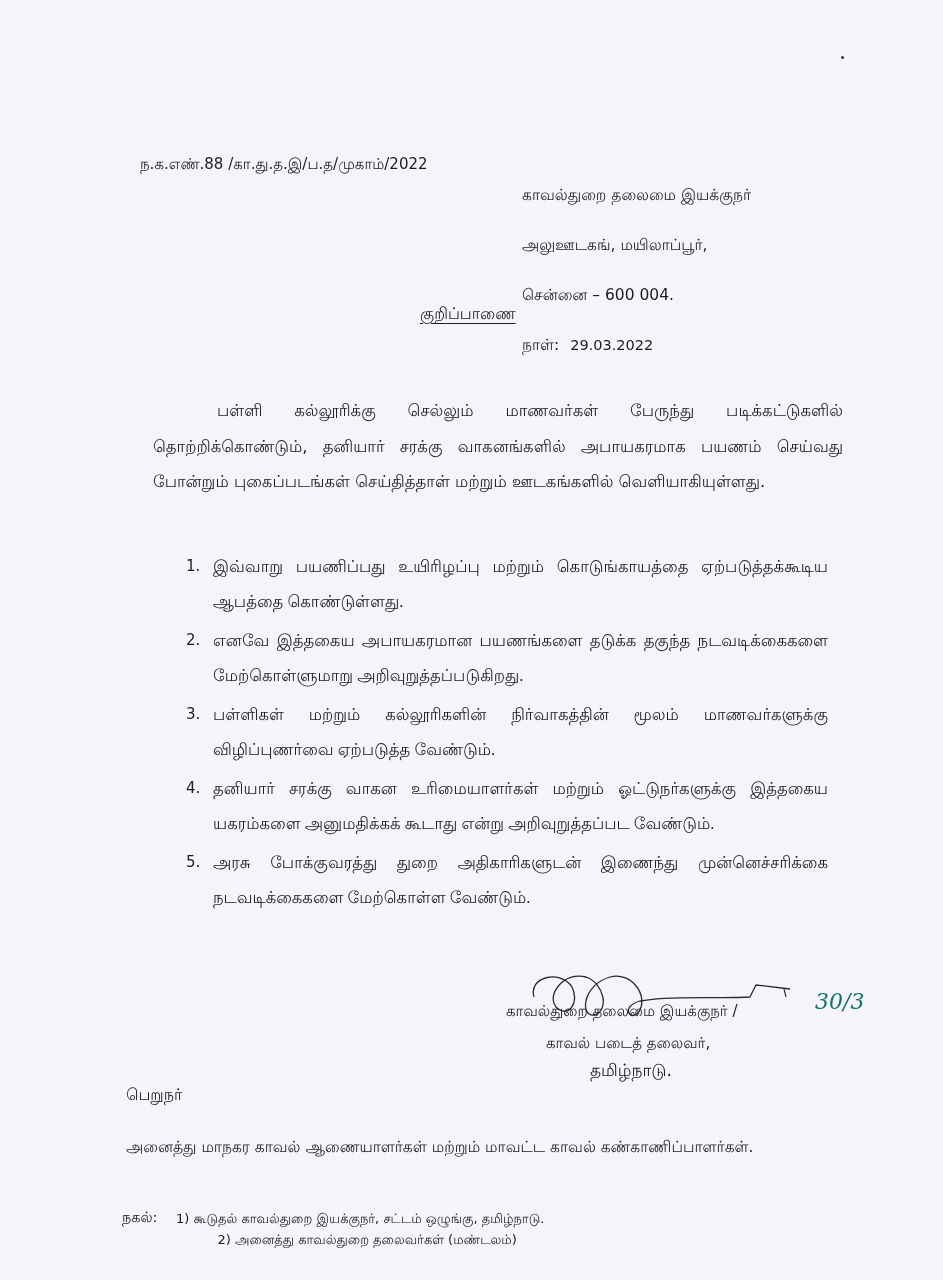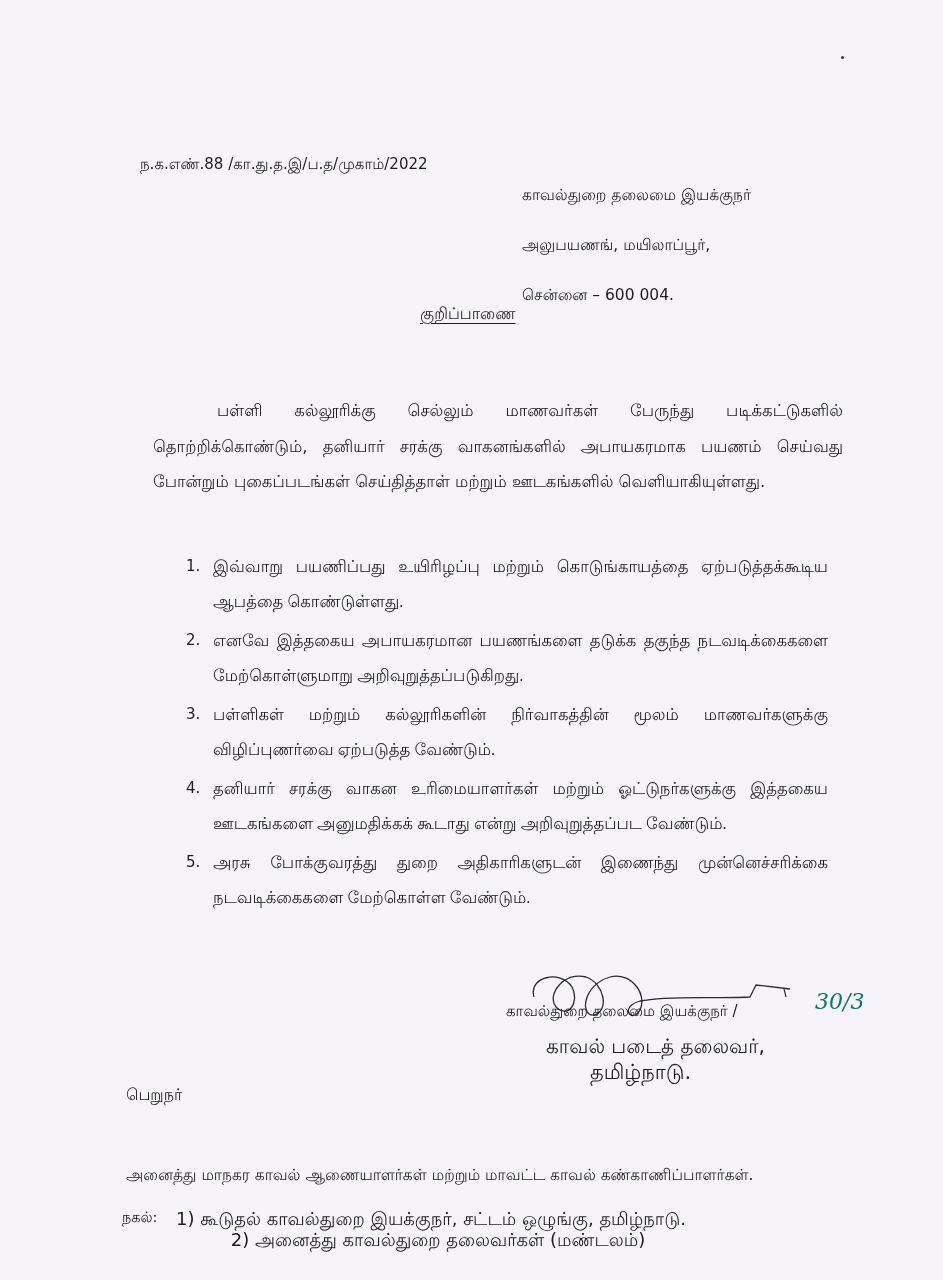--- a/index.html
+++ b/index.html
@@ -19,42 +19,46 @@
   .para {
     position:absolute; left:137px; top:365px; width:690px;
     font-size:16.5px; line-height:35.5px; text-align:justify;
     text-indent:64px;
   }
   .list { position:absolute; left:186px; top:537px; width:642px; }
   .li { display:flex; font-size:16.5px; line-height:35px; margin-bottom:2px; }
   .li .num { width:27px; flex:0 0 27px; font-size:15px; }
   .li .txt { flex:1; text-align:justify; text-align-last:left;font-family:Liberation Serif, serif; }
   .sig1 { left:506px; top:990px; font-size:15px; }
-  .sig2 { left:546px; top:1022px; font-size:20px; }
-  .sig3 { left:590px; top:1048px; font-size:21px; }
+  .sig2 { left:546px; top:1022px; font-size:15px; }
+  .sig3 { left:590px; top:1048px; font-size:17px; }
   .sig-svg { position:absolute; left:520px; top:955px; }
   .handnote { left:815px; top:977px; font-size:22px; font-family:"DejaVu Serif", serif; font-style:italic; color:#0f766e; }
   .recipient-label { left:126px; top:1073px; font-size:16px; }
-  .recipients { position:absolute; left:126px; top:1124px; width:688px; font-size:15.5px; line-height:23px; text-align:justify; text-align-last:left;margin-top:28px; }
+  .recipients { position:absolute; left:126px; top:1124px; width:688px; font-size:15.5px; line-height:23px; text-align:justify; text-align-last:left; }
   .copy-label { left:122px; top:1197px; font-size:14.5px; }
-  .copy-list { position:absolute; left:176px; top:1196px; font-size:18px; line-height:21px; }
+  .copy-list { position:absolute; left:176px; top:1196px; font-size:13px; line-height:21px; }
   .dot { position:absolute; left:841px; top:44px; width:3px; height:3px; background:#333; border-radius:50%; }
 </style>
 </head>
 <body>
 
 <div class="page">
   <div class="dot"></div>
 
   <div class="abs ref">ந.க.எண்.88 /கா.து.த.இ/ப.த/முகாம்/2022</div>
 
   <div class="abs addr">
     <div>காவல்துறை தலைமை இயக்குநர்</div>
-    <div>அலுபயணங், மயிலாப்பூர்,</div>
+    <div>அலுஊடகங், மயிலாப்பூர்,</div>
     <div>சென்னை – 600 004.</div>
+    <div>
+      <span>நாள்:</span>
+      <span style="margin-left:6px;font-size:14.5px;">29.03.2022</span>
+    </div>
   </div>
 
   <div class="abs subject">குறிப்பாணை</div>
 
   <p class="para" style="margin:16px;">பள்ளி கல்லூரிக்கு செல்லும் மாணவர்கள் பேருந்து படிக்கட்டுகளில் தொற்றிக்கொண்டும், தனியார் சரக்கு வாகனங்களில் அபாயகரமாக பயணம் செய்வது போன்றும் புகைப்படங்கள் செய்தித்தாள் மற்றும் ஊடகங்களில் வெளியாகியுள்ளது.</p>
 
   <div class="list">
     <div class="li" style="margin-bottom:4px;">
       <span class="num">1.</span>
       <span class="txt">இவ்வாறு பயணிப்பது உயிரிழப்பு மற்றும் கொடுங்காயத்தை ஏற்படுத்தக்கூடிய ஆபத்தை கொண்டுள்ளது.</span>
@@ -62,21 +66,21 @@
     <div class="li" style="margin-bottom:4px;">
       <span class="num">2.</span>
       <span class="txt">எனவே இத்தகைய அபாயகரமான பயணங்களை தடுக்க தகுந்த நடவடிக்கைகளை மேற்கொள்ளுமாறு அறிவுறுத்தப்படுகிறது.</span>
     </div>
     <div class="li" style="margin-bottom:4px;">
       <span class="num">3.</span>
       <span class="txt">பள்ளிகள் மற்றும் கல்லூரிகளின் நிர்வாகத்தின் மூலம் மாணவர்களுக்கு விழிப்புணர்வை ஏற்படுத்த வேண்டும்.</span>
     </div>
     <div class="li" style="margin-bottom:4px;">
       <span class="num">4.</span>
-      <span class="txt">தனியார் சரக்கு வாகன உரிமையாளர்கள் மற்றும் ஓட்டுநர்களுக்கு இத்தகைய ஊடகங்களை அனுமதிக்கக் கூடாது என்று அறிவுறுத்தப்பட வேண்டும்.</span>
+      <span class="txt">தனியார் சரக்கு வாகன உரிமையாளர்கள் மற்றும் ஓட்டுநர்களுக்கு இத்தகைய யகரம்களை அனுமதிக்கக் கூடாது என்று அறிவுறுத்தப்பட வேண்டும்.</span>
     </div>
     <div class="li">
       <span class="num">5.</span>
       <span class="txt">அரசு போக்குவரத்து துறை அதிகாரிகளுடன் இணைந்து முன்னெச்சரிக்கை நடவடிக்கைகளை மேற்கொள்ள வேண்டும்.</span>
     </div>
   </div>
 
   <svg class="sig-svg" width="280" height="60" viewBox="0 0 280 60">
     <path d="M14 30 C 8 10, 40 2, 52 20 C 60 36, 48 52, 36 40 C 26 28, 44 4, 66 10 C 84 16, 90 44, 74 48 C 60 50, 62 18, 90 10 C 112 4, 130 30, 118 46 C 110 54, 100 40, 120 34 C 150 28, 200 32, 230 30 L 236 18 L 270 22" fill="none" stroke="#2a2830" stroke-width="1.3"></path>
     <path d="M264 22 L 266 30" fill="none" stroke="#2a2830" stroke-width="1.2"></path>

